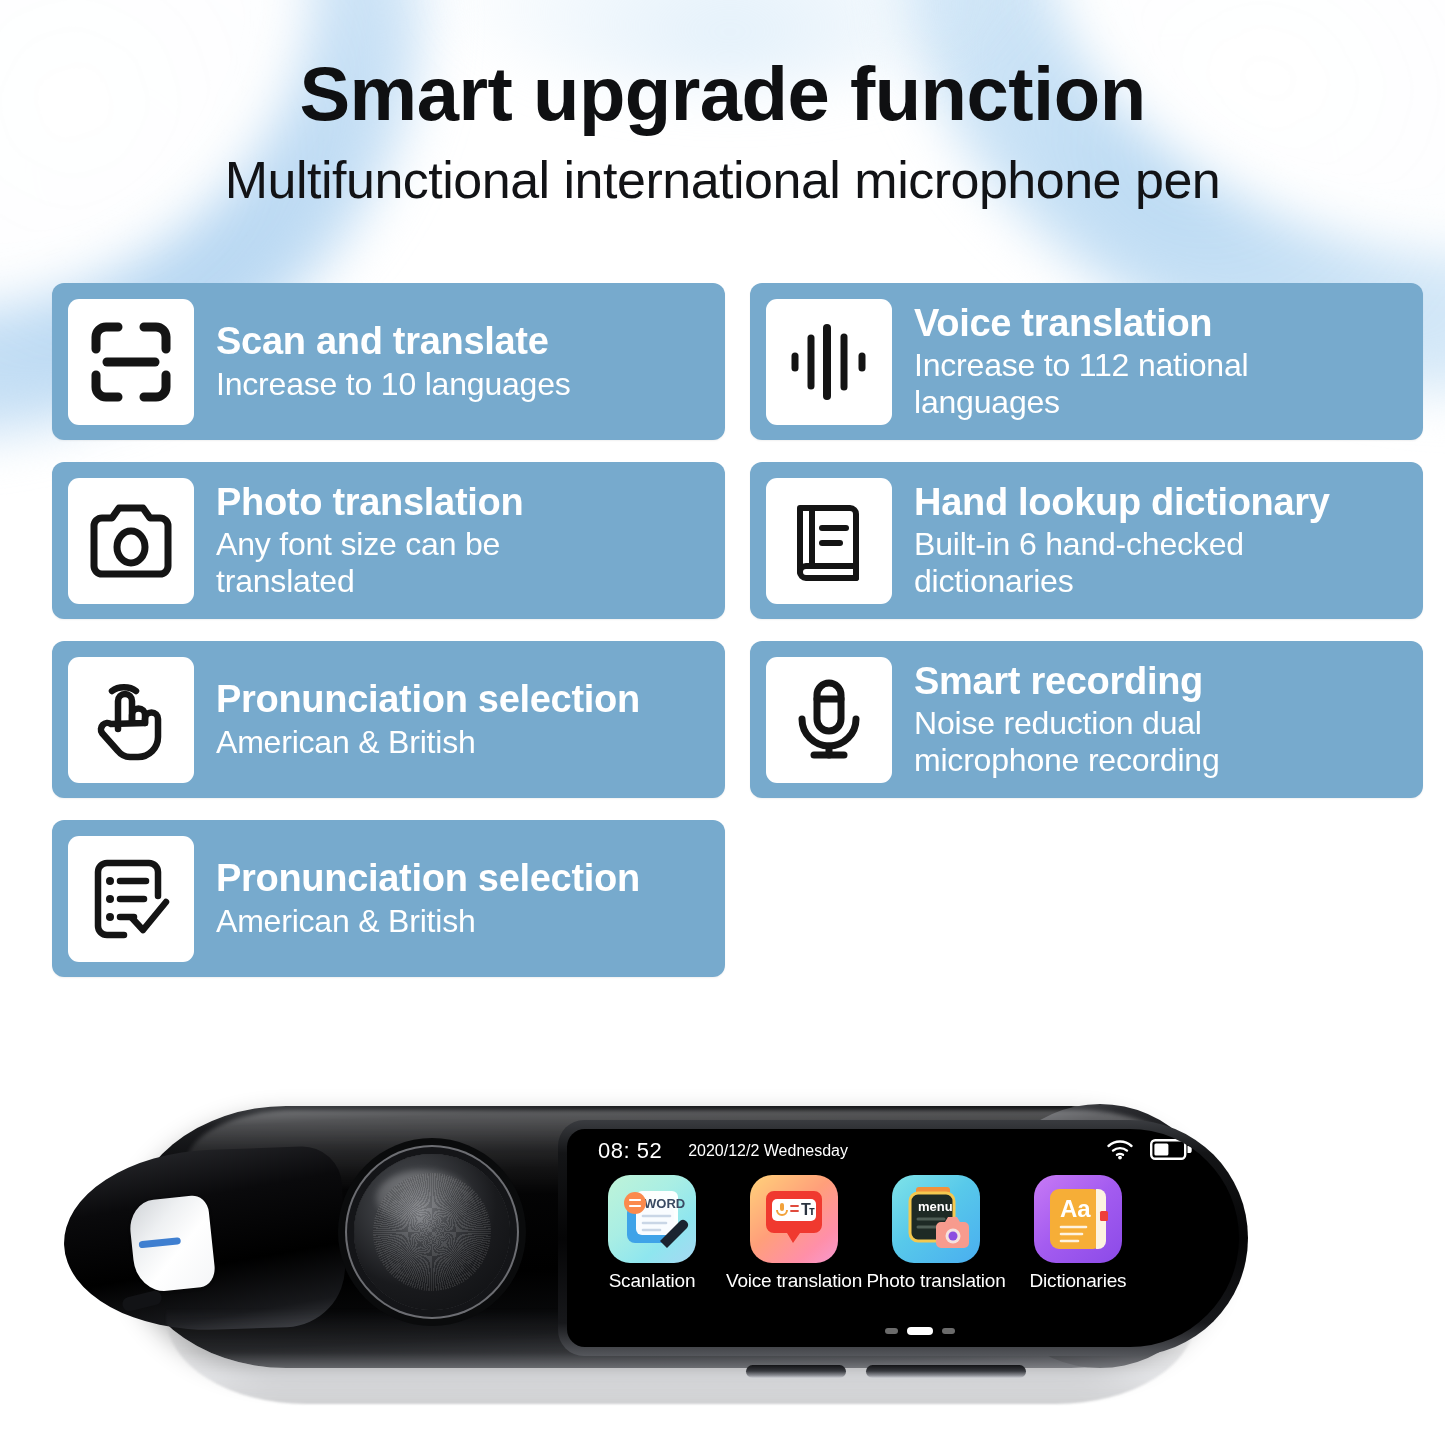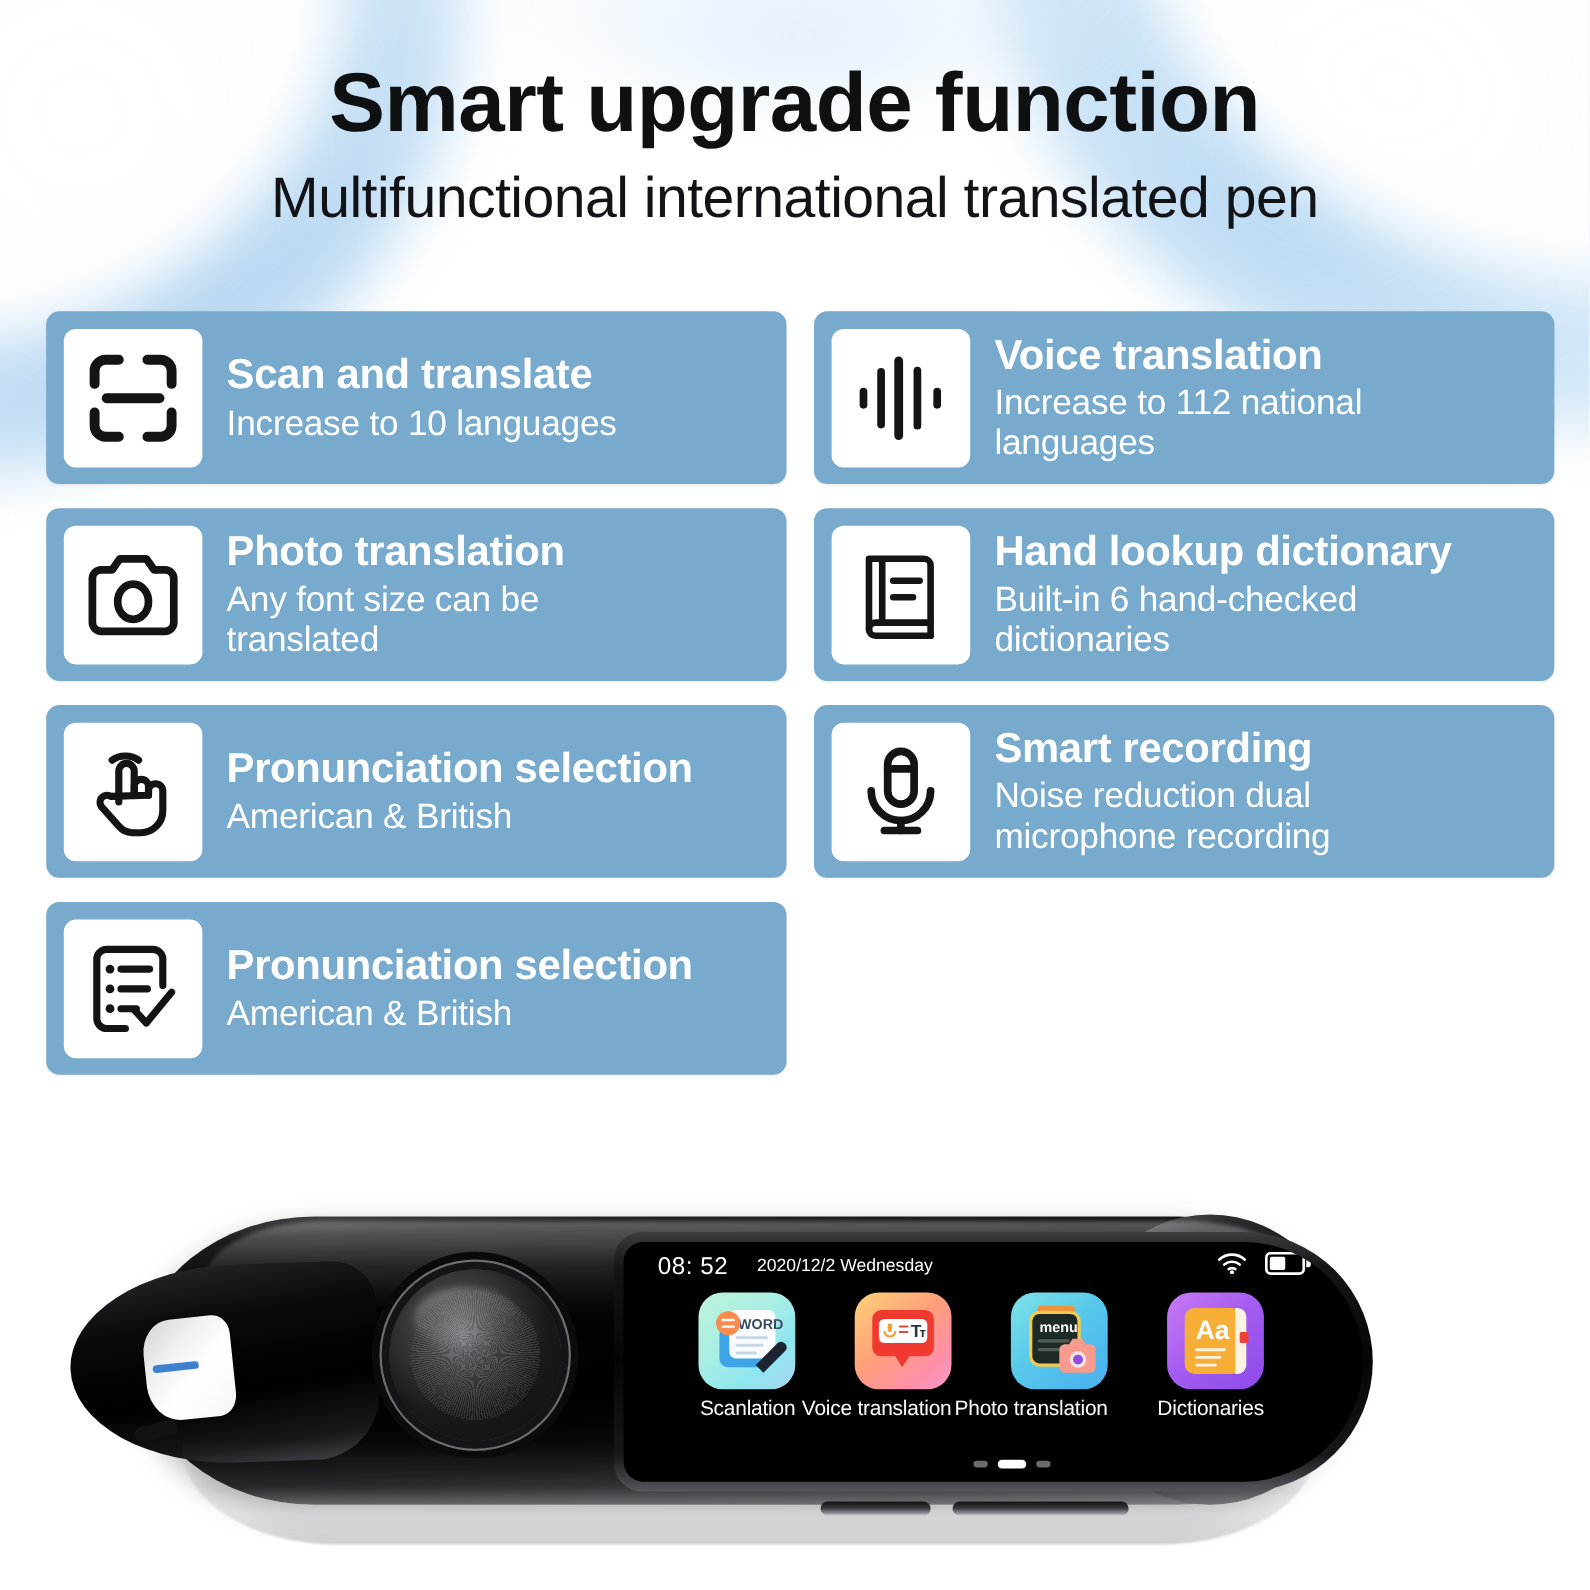--- a/index.html
+++ b/index.html
@@ -91,21 +91,21 @@
     font-weight: 400;
     color: #121316;
     line-height: 1.1;
     margin: 20px 0 0 0;
     letter-spacing: -0.5px;
   }
 
   
   #feature-grid {
     position: absolute;
-    left: 42px;
+    left: 52px;
     top: 283px;
     width: 1210px;
     display: grid;
     grid-template-columns: 673px 673px;
     grid-column-gap: 25px;
     grid-row-gap: 22px;
   }
   .feature-card {
     background: #77aacd;
     border-radius: 12px;
@@ -354,21 +354,21 @@
     width: 100%;
     display: flex;
     align-items: flex-start;
     padding-left: 14px;
     box-sizing: border-box;
   }
   .app-item {
     width: 142px;
     display: flex;
     flex-direction: column;
-    align-items: flex-end;
+    align-items: center;
   }
   .app-icon {
     width: 88px;
     height: 88px;
     border-radius: 22px;
     position: relative;
     overflow: hidden;
   }
   .app-label {
     color: #ffffff;
@@ -425,21 +425,21 @@
   <div class="swoosh swoosh-left-inner"></div>
   <div class="swoosh swoosh-right"></div>
   <div class="swoosh swoosh-right-inner"></div>
   <div class="swoosh swoosh-top-mid"></div>
 </div>
 
 <div id="page">
 
   <div id="header">
     <h1 id="main-title">Smart upgrade function</h1>
-    <div id="sub-title">Multifunctional international translated pen</div>
+    <div id="sub-title">Multifunctional international microphone pen</div>
   </div>
 
   <div id="feature-grid">
 
     <div class="feature-card">
       <div class="icon-tile">
         <span>
           <svg width="86" height="86" viewBox="0 0 86 86">
             <g fill="none" stroke="#141414" stroke-width="9" stroke-linecap="round">
               <path d="M8 30 V18 a10 10 0 0 1 10 -10 H30"></path>

